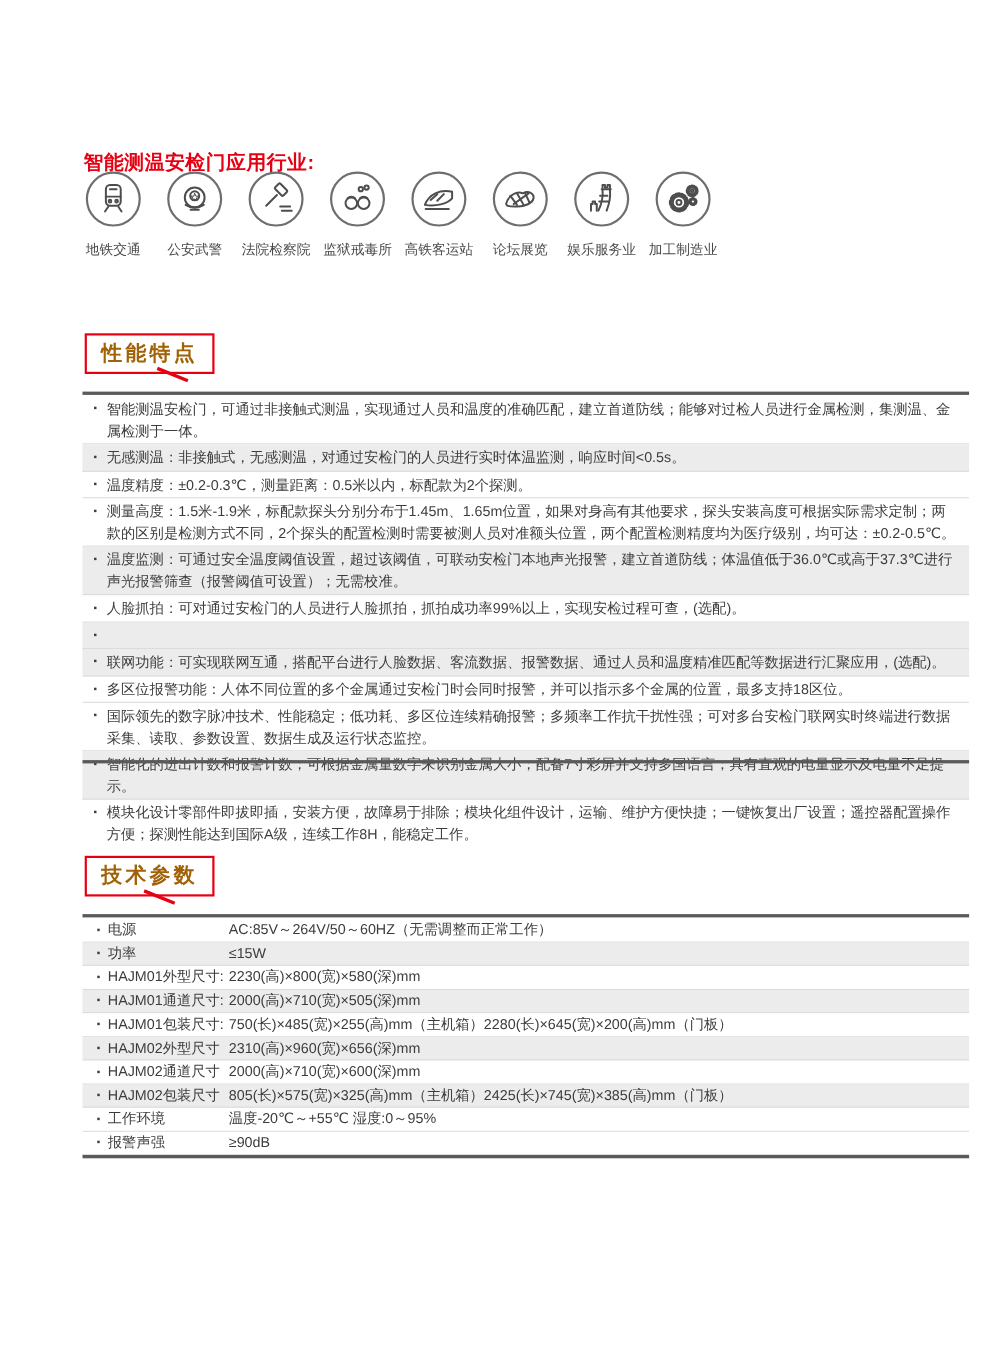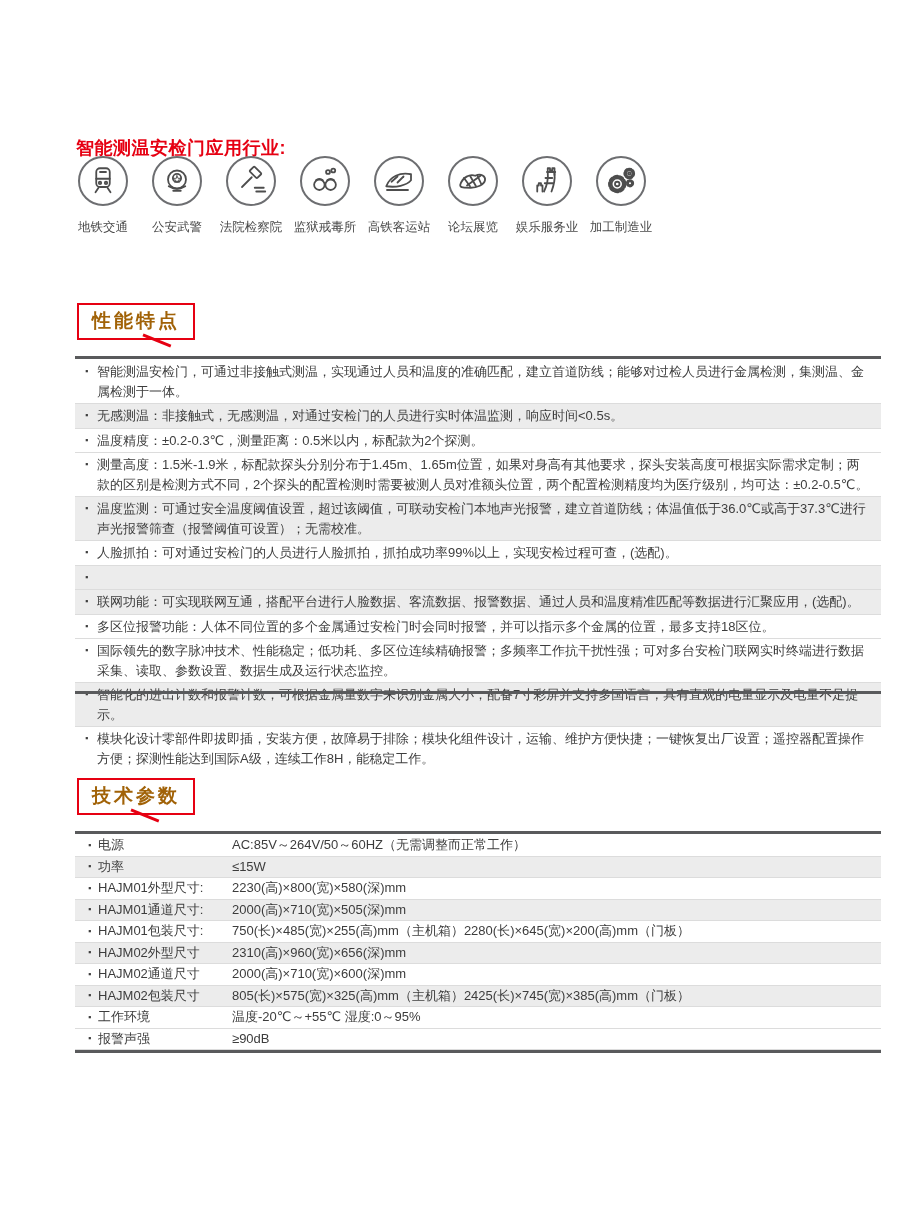--- a/index.html
+++ b/index.html
@@ -43,21 +43,21 @@
   
   .spec-table{position:absolute;left:75px;top:835px;width:806px;border-bottom:3px solid #595a5c;}
   .spec-row{
     display:flex;align-items:center;box-sizing:border-box;height:21.5px;
     border-bottom:1px solid #dcdcdc;font-size:13px;color:#3c3c3c;
   }
   .spec-row:nth-child(even){background:#ececec;}
   .spec-row:last-child{background:#fff;}
   .spec-row .blt{flex:0 0 10px;margin-left:13px;line-height:21.5px;}
   .spec-label{flex:0 0 110px;}
-  .spec-value{flex:1;margin-left:24px;}
+  .spec-value{flex:1;}
 </style>
 </head>
 <body>
 
 <div class="industries-heading">智能测温安检门应用行业:</div>
 
 <div class="icons-row">
 
   <div class="icon-cell">
     <div class="icon-circle">

